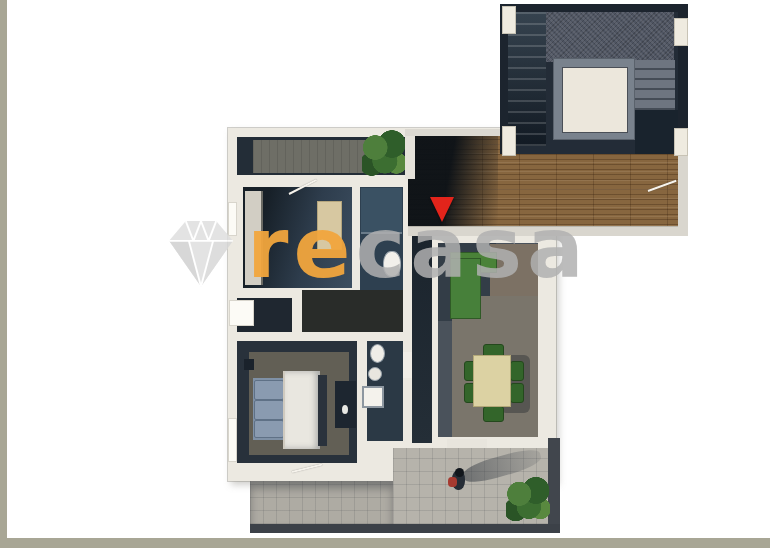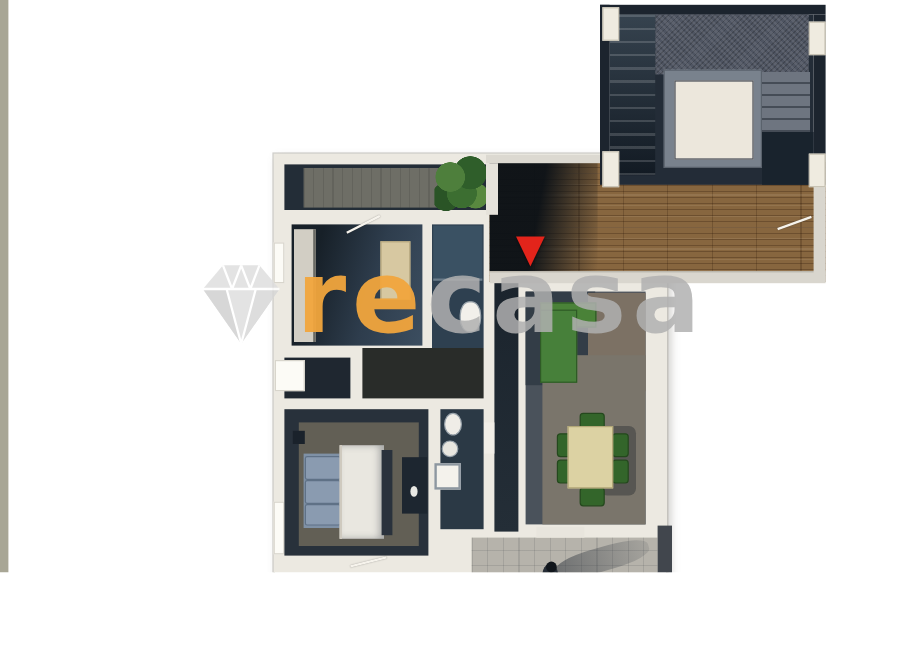--- a/index.html
+++ b/index.html
@@ -1,16 +1,16 @@
 <!DOCTYPE html>
 <html><head>
 <meta charset="utf-8">
 <style>
   html,body{margin:0;padding:0;background:#ffffff;}
-  #canvas{position:relative;width:770px;height:477px;background:#ffffff;overflow:hidden;
+  #canvas{position:relative;width:770px;height:548px;background:#ffffff;overflow:hidden;
           font-family:"DejaVu Sans","Liberation Sans",sans-serif;}
   .abs{position:absolute;}
 
   
   .frame{background:#A8A695;}
 
   
   .plan-base{background:#ECE9E1;box-shadow:0 0 0 1px rgba(150,148,140,.45), 3px 4px 7px rgba(120,118,110,.35);}
 
   

